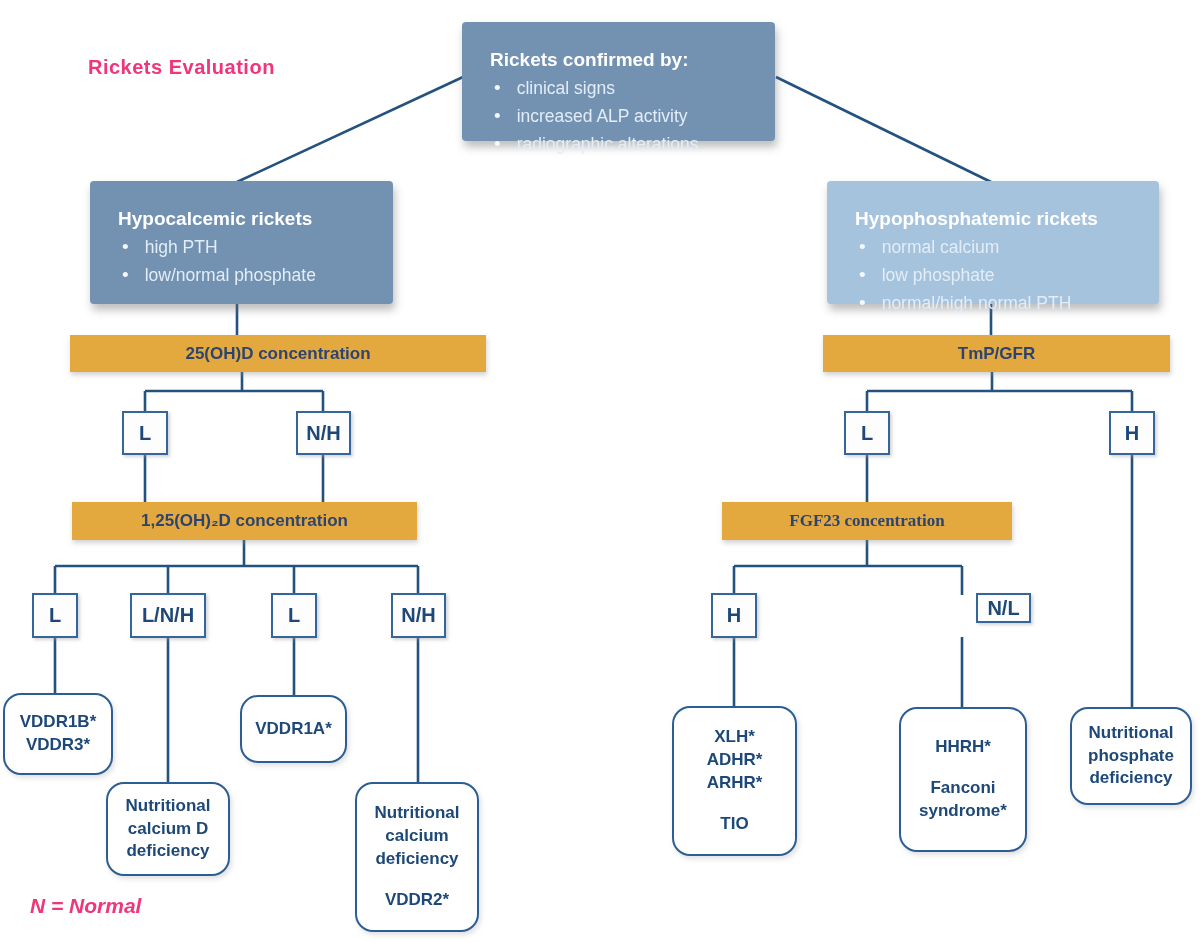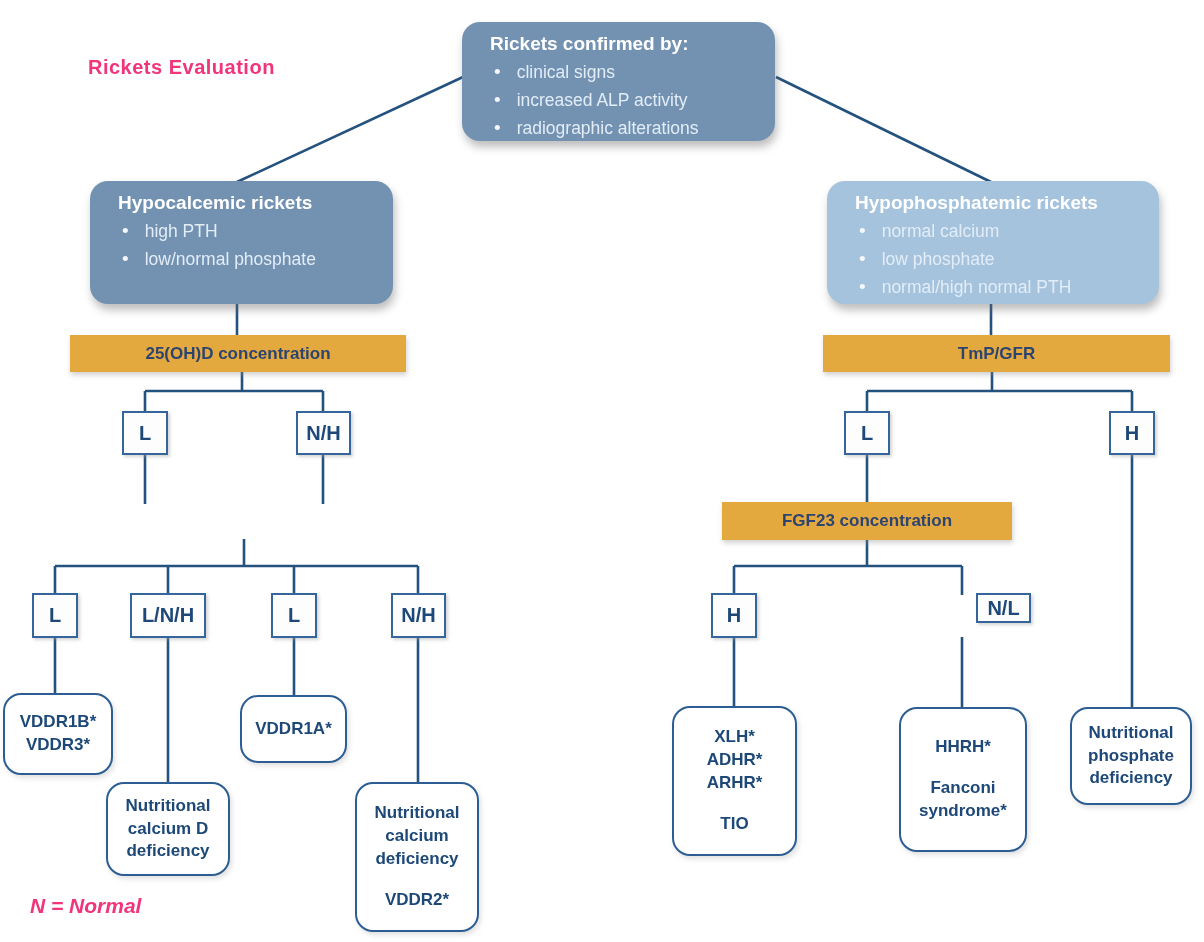--- a/index.html
+++ b/index.html
@@ -5,21 +5,21 @@
   html,body{margin:0;padding:0;background:#ffffff;}
   body{font-family:"Liberation Sans","DejaVu Sans",sans-serif;}
   #stage{position:relative;width:1204px;height:942px;background:#ffffff;overflow:hidden;}
   .layer{position:absolute;inset:0;}
   svg.lines{z-index:0;}
   .node{position:absolute;z-index:1;box-sizing:border-box;}
 
   .page-title{color:#f0357b;font-weight:bold;font-size:20px;letter-spacing:.5px;}
   .legend-note{color:#f0357b;font-weight:bold;font-size:21px;}
 
-  .bluebox{border-radius:18px;color:#ffffff;padding:9px 14px 10px 26px;
+  .bluebox{border-radius:4px;color:#ffffff;padding:25px 14px 10px 26px;
            box-shadow:2px 6px 9px rgba(110,110,110,.45);}
   .bluebox.dark{background:#7392b2;}
   .bluebox.light{background:#a6c3dd;}
   .bluebox .bb-title{font-weight:bold;font-size:19px;margin:2px 0 3px 2px;}
   .bluebox ul{list-style:none;margin:0;padding:0;}
   .bluebox li{font-size:17.5px;color:#e2edf7;line-height:28px;padding-left:6px;}
   .bluebox li::before{content:"\2022";color:#f4f8fc;font-size:19px;padding-right:16px;}
 
   .goldbar{background:#e3a93e;display:flex;align-items:center;justify-content:center;
            font-size:17px;font-weight:600;color:#2d4470;
@@ -83,23 +83,24 @@
 
   <div class="node bluebox light" style="left:827px;top:181px;width:332px;height:123px;">
     <div class="bb-title">Hypophosphatemic rickets</div>
     <ul>
       <li><span>normal calcium</span></li>
       <li><span>low phosphate</span></li>
       <li><span>normal/high normal PTH</span></li>
     </ul>
   </div>
 
-  <div class="node goldbar" style="left:70px;top:335px;width:336px;height:37px;">25(OH)D concentration</div>
+  <div class="node goldbar" style="left:70px;top:335px;width:416px;height:37px;">25(OH)D concentration</div>
   <div class="node goldbar" style="left:823px;top:335px;width:347px;height:37px;">TmP/GFR</div>
-  <div class="node goldbar" style="left:722px;top:502px;width:290px;height:38px;">FGF23 concentration</div>
+  <div class="node goldbar" style="left:72px;top:502px;width:345px;height:38px;">1,25(OH)₂D concentration</div>
+  <div class="node goldbar" style="left:722px;top:502px;width:290px;height:38px;font-family:Liberation Serif, serif;">FGF23 concentration</div>
 
   <div class="node lbox" style="left:122px;top:411px;width:46px;height:44px;">L</div>
   <div class="node lbox" style="left:296px;top:411px;width:55px;height:44px;">N/H</div>
   <div class="node lbox" style="left:844px;top:411px;width:46px;height:44px;">L</div>
   <div class="node lbox" style="left:1109px;top:411px;width:46px;height:44px;">H</div>
 
   <div class="node lbox" style="left:32px;top:593px;width:46px;height:45px;">L</div>
   <div class="node lbox" style="left:130px;top:593px;width:76px;height:45px;">L/N/H</div>
   <div class="node lbox" style="left:271px;top:593px;width:46px;height:45px;">L</div>
   <div class="node lbox" style="left:391px;top:593px;width:55px;height:45px;">N/H</div>

